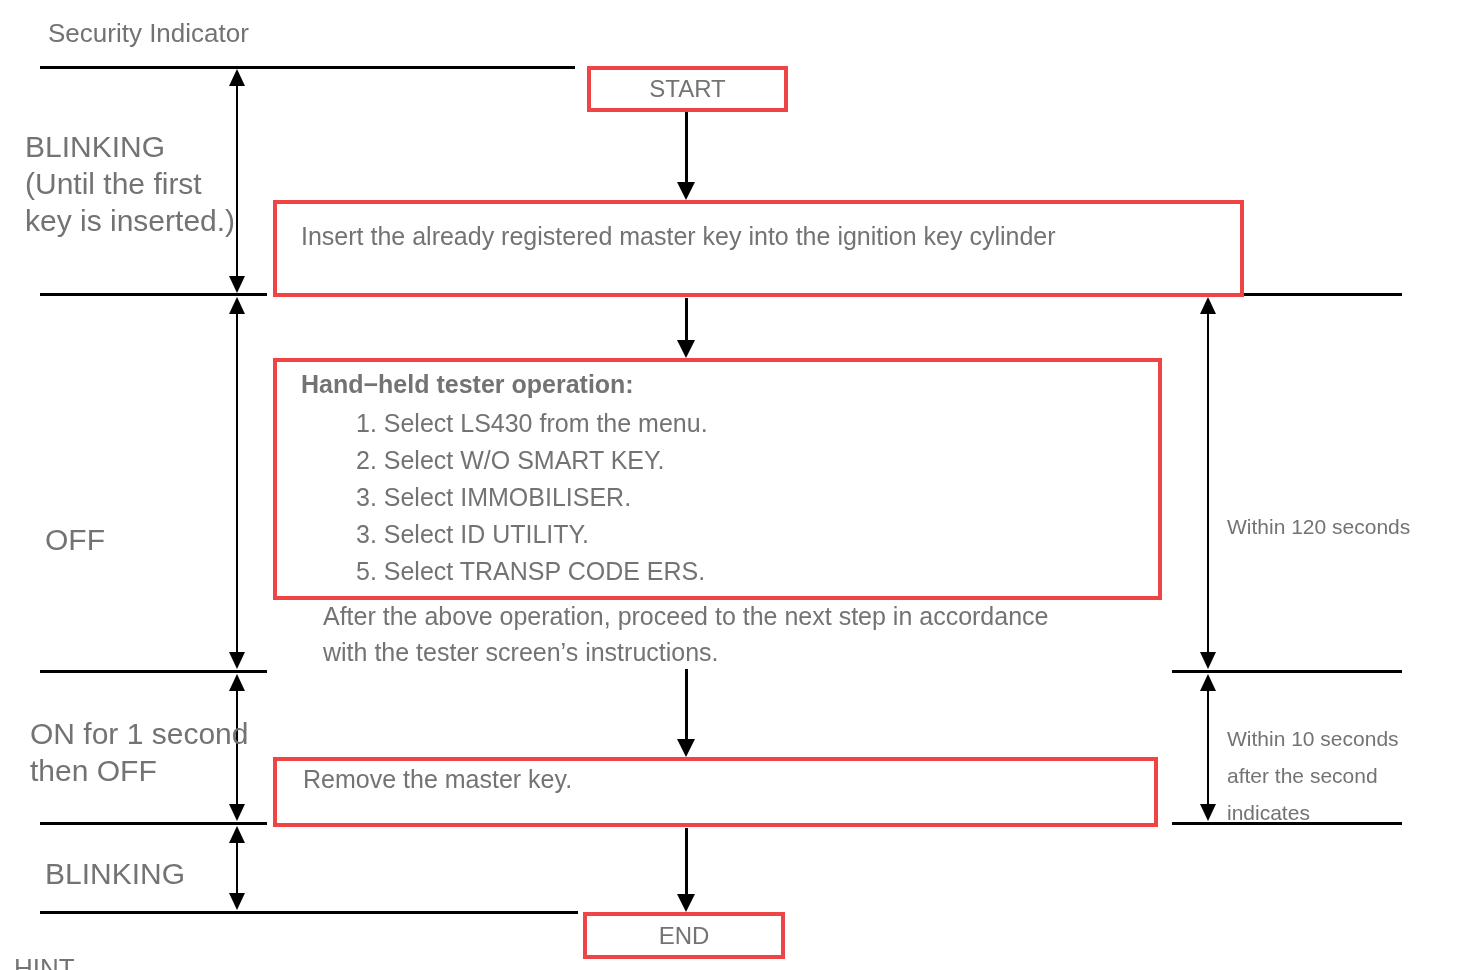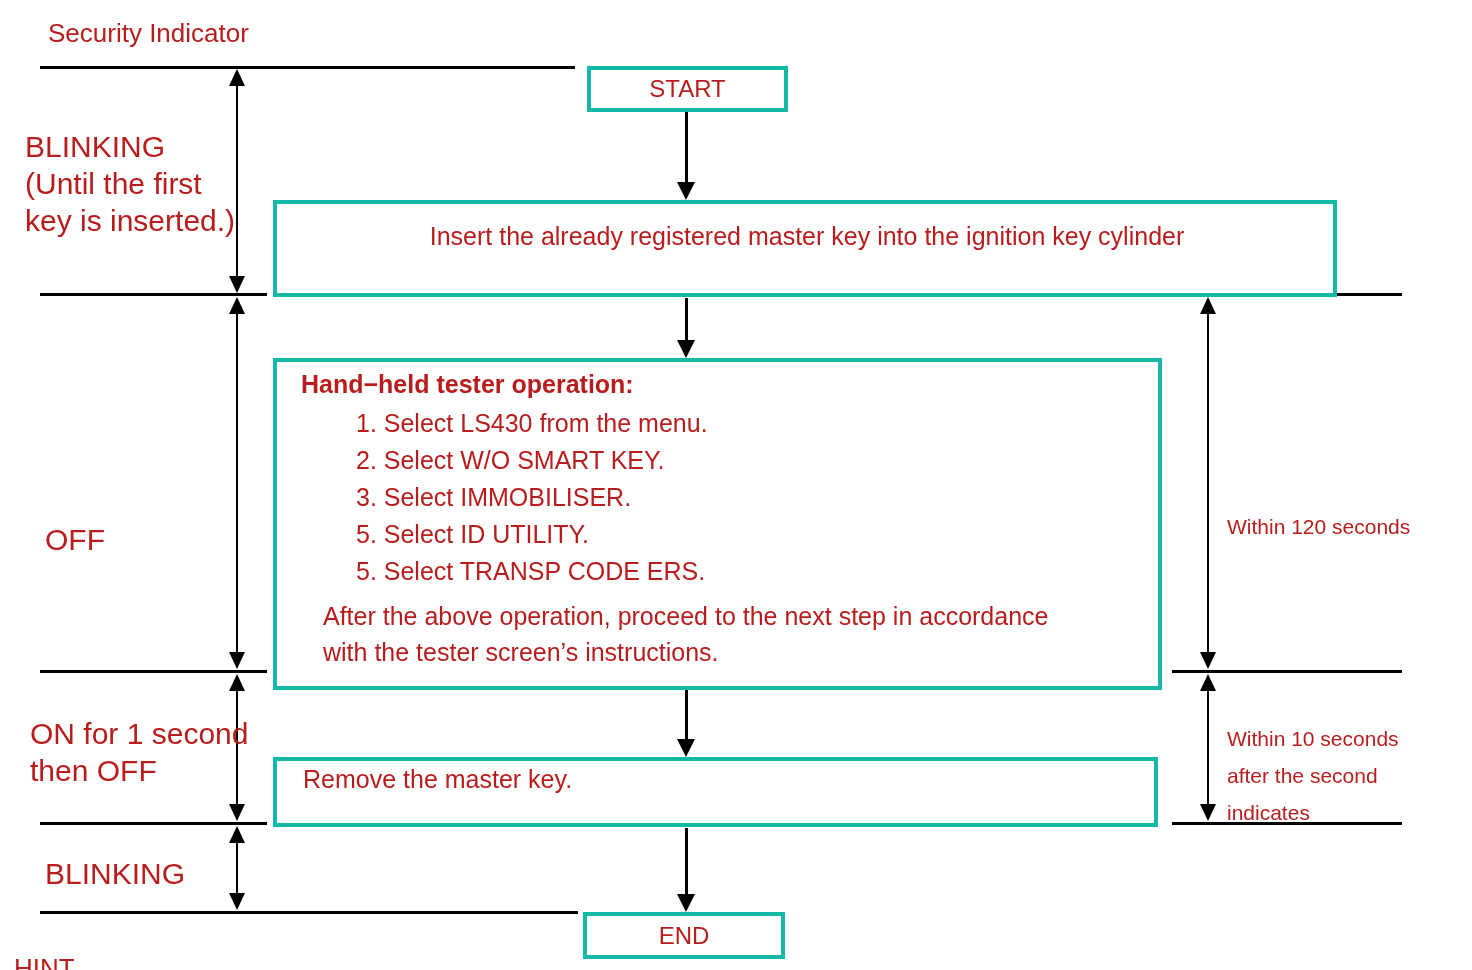--- a/index.html
+++ b/index.html
@@ -5,31 +5,31 @@
   html, body {
     margin: 0; padding: 0;
     background: #ffffff;
   }
   #canvas {
     position: relative;
     width: 1472px; height: 970px;
     background: #ffffff;
     overflow: hidden;
     font-family: "Liberation Sans", sans-serif;
-    color: #b91c1c;
+    color: #737373;
   }
   .abs { position: absolute; }
 
   
   .hline { position: absolute; height: 3px; background: #000; }
 
   
   .node {
     position: absolute;
-    border: 4px solid #14b8a6;
+    border: 4px solid #ef4444;
     background: #fff;
     box-sizing: border-box;
   }
   .terminal {
     display: flex; align-items: center; justify-content: center;
     font-size: 24px;
   }
   .process { font-size: 25px; line-height: 36px; }
 
   
@@ -155,31 +155,31 @@
     <div class="stem" style="height:74px;"></div>
       <div class="head-down"></div>
   </div>
   <div class="flow-arrow" style="left:677px; top:828px; height:84px;">
     <div class="stem" style="height:70px;"></div>
       <div class="head-down"></div>
   </div>
 
   <div class="node terminal" style="left:587px; top:66px; width:201px; height:46px;">START</div>
 
-  <div class="node process" style="left:273px; top:200px; width:1064px; height:97px; padding:14px 20px 0 24px;text-align:center;">
+  <div class="node process" style="left:273px; top:200px; width:971px; height:97px; padding:14px 20px 0 24px;">
     <div>Insert the already registered master key into the ignition key cylinder</div>
   </div>
 
-  <div class="node" style="left:273px; top:358px; width:889px; height:332px; padding-left:24px; box-sizing:border-box;">
+  <div class="node" style="left:273px; top:358px; width:889px; height:242px; padding-left:24px; box-sizing:border-box;">
     <div id="tester-heading">Hand−held tester operation:</div>
     <ul id="tester-steps">
       <li>1. Select LS430 from the menu.</li>
       <li>2. Select W/O SMART KEY.</li>
       <li>3. Select IMMOBILISER.</li>
-      <li>5. Select ID UTILITY.</li>
+      <li>3. Select ID UTILITY.</li>
       <li>5. Select TRANSP CODE ERS.</li>
     </ul>
     <div id="tester-footer">
       <div>After the above operation, proceed to the next step in accordance</div>
       <div>with the tester screen’s instructions.</div>
     </div>
   </div>
 
   <div class="node process" style="left:273px; top:757px; width:885px; height:70px; padding:0 20px 0 26px;">Remove the master key.</div>
 

